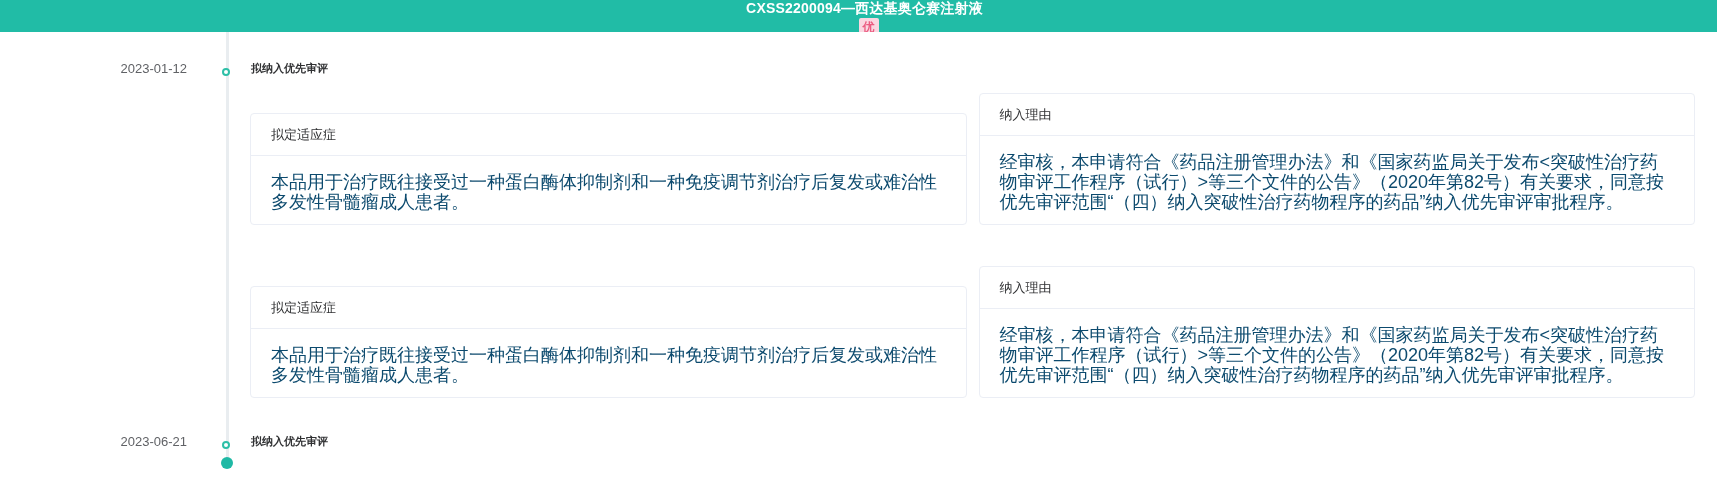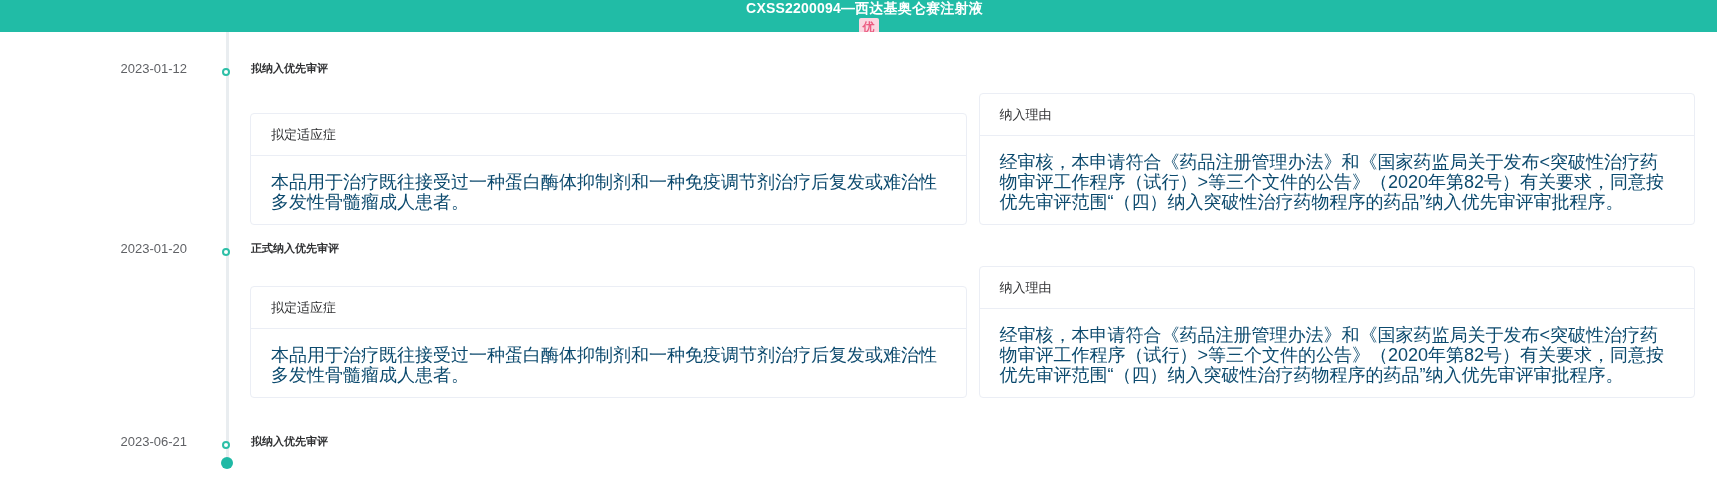--- a/index.html
+++ b/index.html
@@ -97,25 +97,20 @@
     <div class="card">
       <div class="card-head">拟定适应症</div>
       <div class="card-body">本品用于治疗既往接受过一种蛋白酶体抑制剂和一种免疫调节剂治疗后复发或难治性多发性骨髓瘤成人患者。</div>
     </div>
     <div class="card">
       <div class="card-head">纳入理由</div>
       <div class="card-body">经审核，本申请符合《药品注册管理办法》和《国家药监局关于发布&lt;突破性治疗药物审评工作程序（试行）&gt;等三个文件的公告》（2020年第82号）有关要求，同意按优先审评范围“（四）纳入突破性治疗药物程序的药品”纳入优先审评审批程序。</div>
     </div>
   </div>
 
-  <div class="tl-row row2">
-    <div class="date">2023-01-20</div>
-    <div class="marker"></div>
-    <div class="item-title">正式纳入优先审评</div>
-  </div>
   <div class="cards cards2">
     <div class="card">
       <div class="card-head">拟定适应症</div>
       <div class="card-body">本品用于治疗既往接受过一种蛋白酶体抑制剂和一种免疫调节剂治疗后复发或难治性多发性骨髓瘤成人患者。</div>
     </div>
     <div class="card">
       <div class="card-head">纳入理由</div>
       <div class="card-body">经审核，本申请符合《药品注册管理办法》和《国家药监局关于发布&lt;突破性治疗药物审评工作程序（试行）&gt;等三个文件的公告》（2020年第82号）有关要求，同意按优先审评范围“（四）纳入突破性治疗药物程序的药品”纳入优先审评审批程序。</div>
     </div>
   </div>

